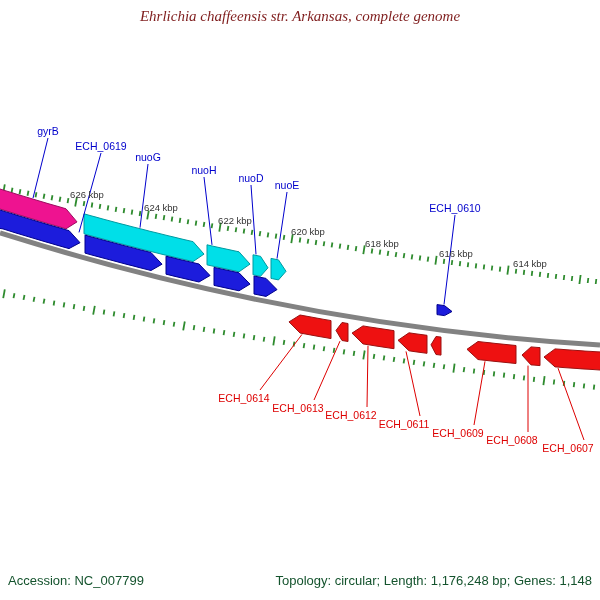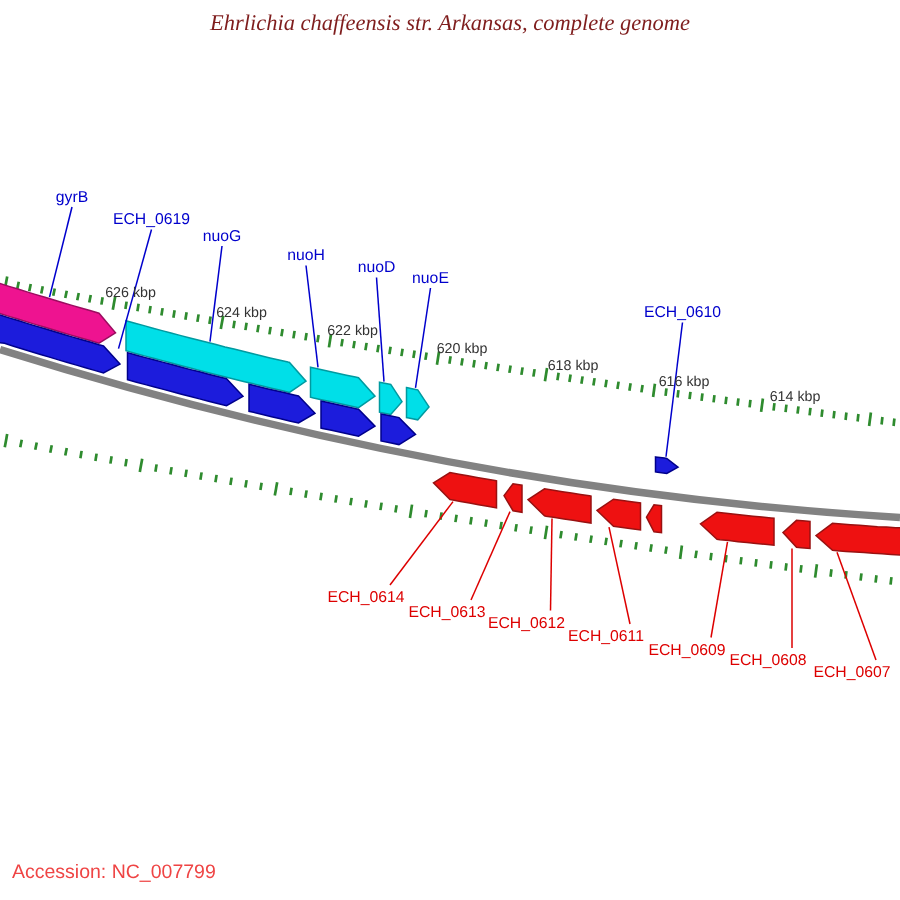--- a/index.html
+++ b/index.html
@@ -10,21 +10,21 @@
   .title{
     position:absolute;top:8px;left:0;width:600px;text-align:center;
     font-family:"Liberation Serif",serif;font-style:italic;
     font-size:15px;color:#7f1d1d;
   }
   #map{position:absolute;top:0;left:0;}
   #map text{font-family:"Liberation Sans",sans-serif;}
   .statusbar{
     position:absolute;left:0;bottom:12px;width:600px;box-sizing:border-box;
     padding:0 8px;display:flex;justify-content:space-between;
-    font-size:13px;color:#ef4444;
+    font-size:13px;color:#14532d;
   }
 </style>
 </head>
 <body>
 
 <div class="stage">
   <svg id="map" width="600" height="600" viewBox="0 0 600 600">
       <g stroke="#2e8b2e" stroke-width="1.8">
         <line x1="4.8" y1="184.3" x2="3.2" y2="193.2"></line>
         <line x1="12.5" y1="187.8" x2="11.5" y2="192.7"></line>
@@ -216,14 +216,15 @@
       <text x="161" y="211.1" text-anchor="middle" fill="#333333" font-size="9.5">624 kbp</text>
       <text x="235" y="223.6" text-anchor="middle" fill="#333333" font-size="9.5">622 kbp</text>
       <text x="308" y="235.2" text-anchor="middle" fill="#333333" font-size="9.5">620 kbp</text>
       <text x="382" y="246.5" text-anchor="middle" fill="#333333" font-size="9.5">618 kbp</text>
       <text x="456" y="257.1" text-anchor="middle" fill="#333333" font-size="9.5">616 kbp</text>
       <text x="530" y="267.1" text-anchor="middle" fill="#333333" font-size="9.5">614 kbp</text>
     </svg>
   <div class="title">Ehrlichia chaffeensis str. Arkansas, complete genome</div>
   <div class="statusbar">
     <span>Accession: NC_007799</span>
+    <span>Topology: circular; Length: 1,176,248 bp; Genes: 1,148</span>
   </div>
 </div>
 
 </body></html>

